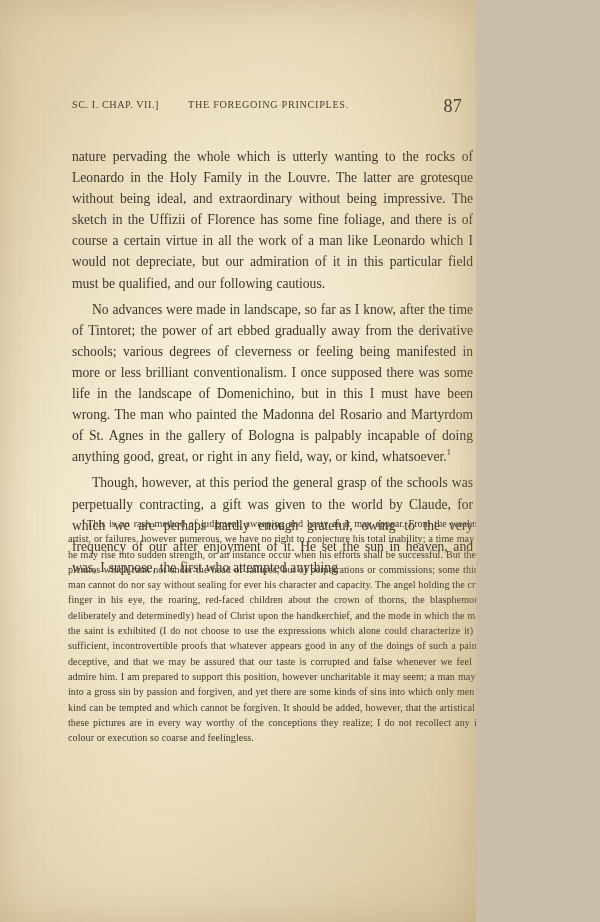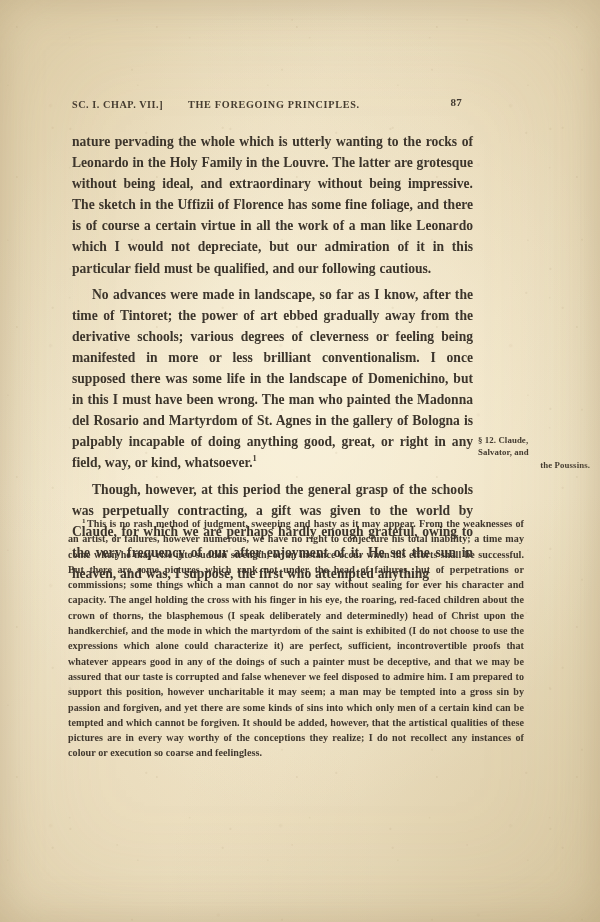--- a/index.html
+++ b/index.html
@@ -2,34 +2,33 @@
 <html><head>
 <meta charset="utf-8">
 <style>
   html, body {
     margin: 0;
     padding: 0;
     background: #c9bfa8;
   }
   .page {
     position: relative;
-    width: 600px;
+    width: 476px;
     height: 922px;
     overflow: hidden;
     background-color: #efe3c6;
     background-image:
       radial-gradient(ellipse 78% 62% at 50% 44%, rgba(255,250,232,0.55) 0%, rgba(255,250,232,0.15) 48%, rgba(255,250,232,0) 72%),
       radial-gradient(ellipse 120% 95% at 8% 6%, rgba(219,200,160,0.55) 0%, rgba(219,200,160,0) 55%),
       radial-gradient(ellipse 120% 95% at 96% 2%, rgba(214,194,153,0.50) 0%, rgba(214,194,153,0) 52%),
       radial-gradient(ellipse 125% 80% at 100% 100%, rgba(206,186,145,0.55) 0%, rgba(206,186,145,0) 58%),
       radial-gradient(ellipse 115% 85% at 0% 100%, rgba(212,192,151,0.45) 0%, rgba(212,192,151,0) 55%),
       linear-gradient(115deg, #e9dcbc 0%, #f3e8cd 35%, #f1e5c8 62%, #e6d9b7 100%);
     font-family: "Liberation Serif", "DejaVu Serif", serif;
     color: #3b342b;
-    font-weight: bold;
   }
   
   .grain {
     position: absolute;
     inset: 0;
     pointer-events: none;
     opacity: 0.5;
     background-image:
       radial-gradient(circle at 12% 18%, rgba(150,125,85,0.22) 0.6px, rgba(0,0,0,0) 1.4px),
       radial-gradient(circle at 31% 71%, rgba(150,125,85,0.18) 0.7px, rgba(0,0,0,0) 1.6px),
@@ -76,21 +75,21 @@
     position: absolute;
     left: 116px;
     top: 0;
     white-space: nowrap;
     letter-spacing: 0.7px;
   }
   .rh-page {
     position: absolute;
     right: 66px;
     top: -3px;
-    font-size: 11px;
+    font-size: 18px;
     letter-spacing: 0.3px;
     color: #403830;
   }
 
   
   .body-col {
     position: absolute;
     left: 72px;
     top: 131px;
     width: 401px;
@@ -98,21 +97,21 @@
   p.para {
     margin: 0;
     font-size: 13.6px;
     line-height: 21.1px;
     text-align: justify;
     text-indent: 20px;
     color: #3c352c;
     word-spacing: 0.4px;
     -webkit-font-smoothing: antialiased;
   }
-  p.para.first { text-indent: 0; }
+  p.para.first { text-indent: 0; margin-top: 15px; }
   p.para + p.para { margin-top: 5px; }
   sup.fnref {
     font-size: 8.4px;
     vertical-align: super;
     line-height: 0;
   }
 
   
   .sidenote {
     position: absolute;

